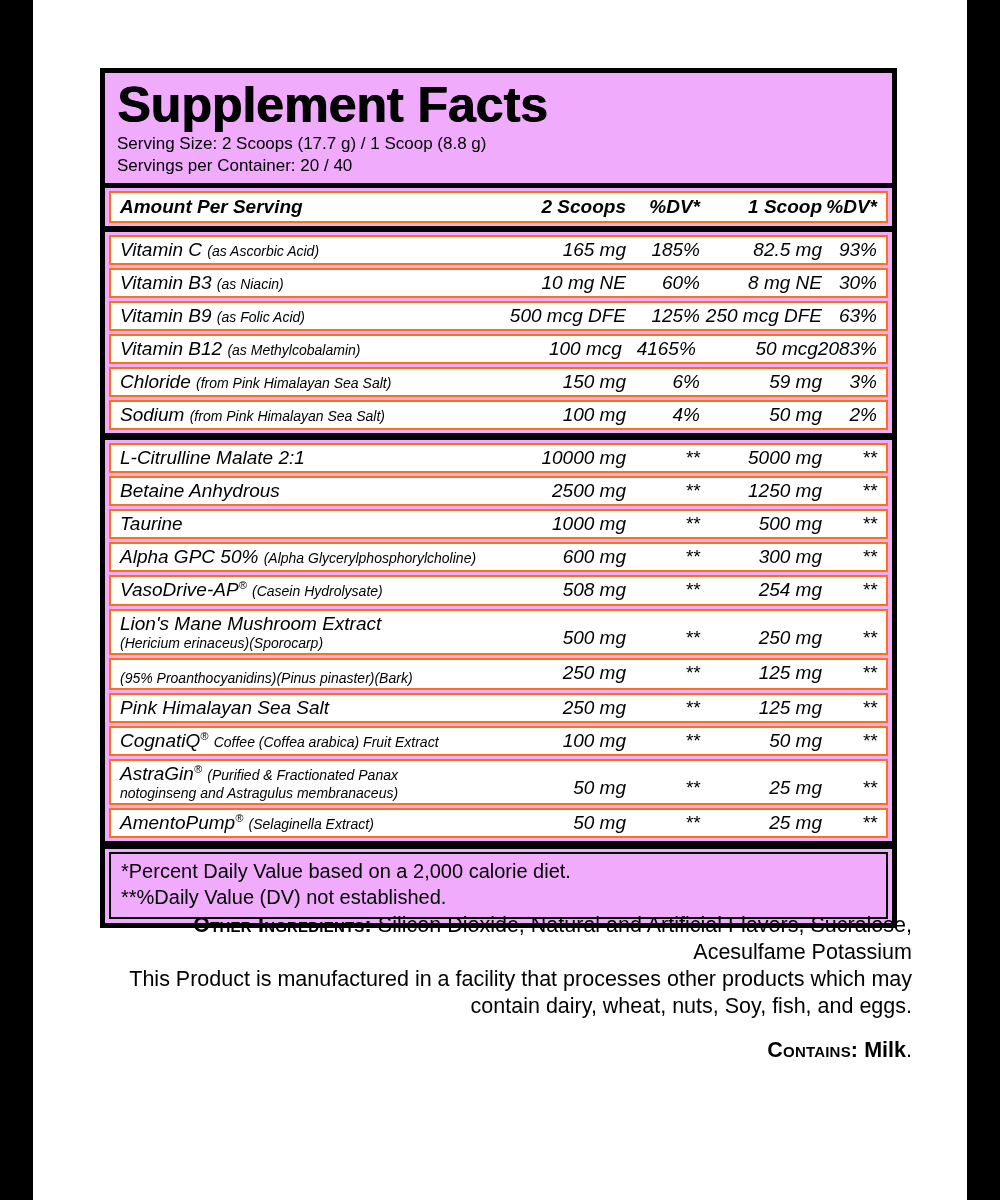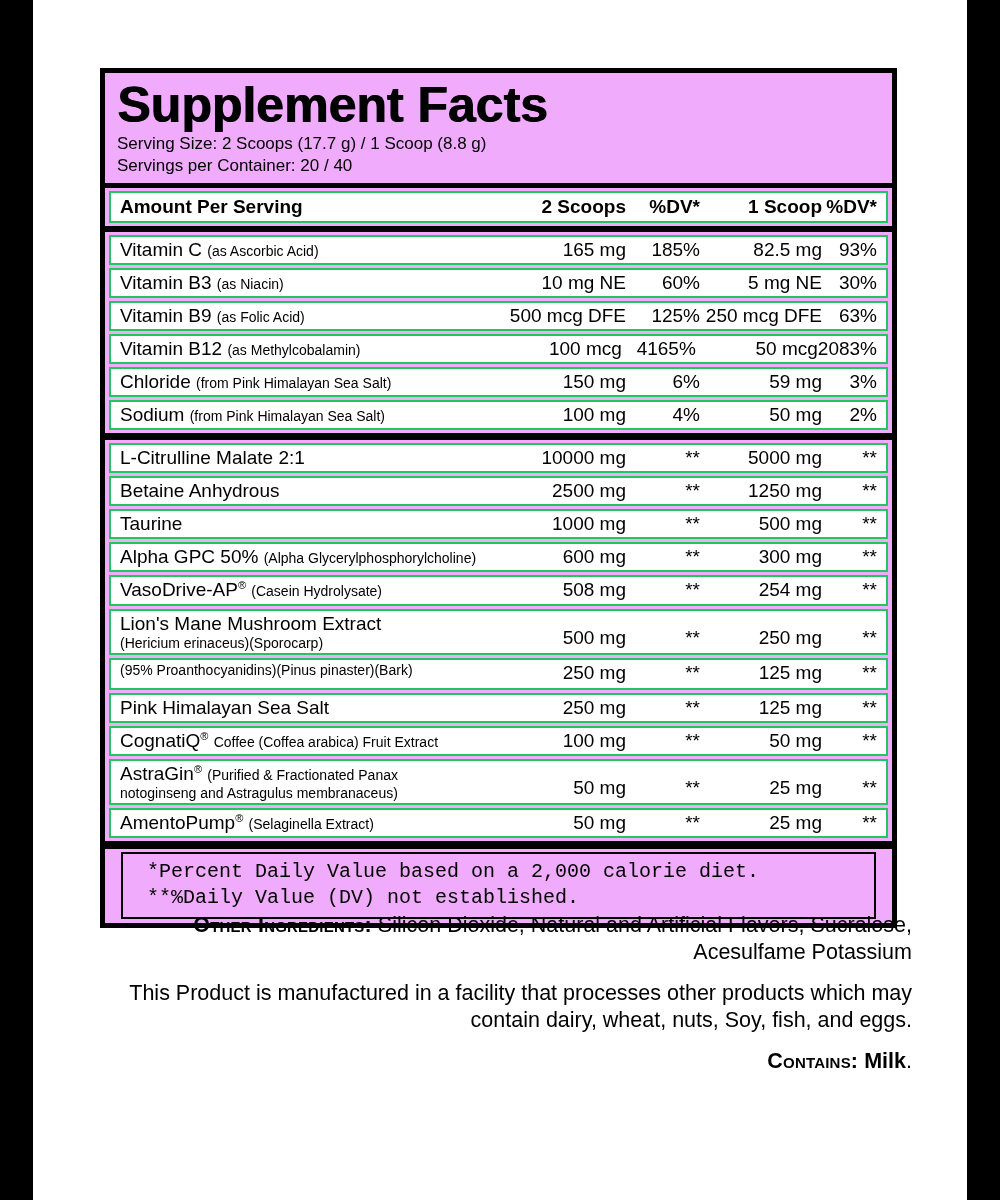--- a/index.html
+++ b/index.html
@@ -25,48 +25,49 @@
     white-space: nowrap;
   }
   .serving-line { font-size: 17px; line-height: 1.27; }
 
   .bar { height: 5px; background: #000; margin-bottom: 3px; }
   .bar.mid { height: 7px; margin-top: 1px; }
   .bar.below-header { height: 6px; }
   .bar.pre-foot { height: 8px; }
 
   .header-row, .row {
-    display: flex; align-items: flex-start;
-    border: 2px solid #22c55e; margin: 0 4px 3px;
+    display: flex; align-items: flex-end;
+    border: 2px solid #f97316; margin: 0 4px 3px;
     background: #fff;
+    font-style: italic;
   }
   .header-row { font-weight: bold; font-size: 19px; padding: 3px 0; }
   .row { font-size: 19px; line-height: 1.16; padding: 2px 0; }
 
   .cell.name { flex: 1 1 auto; min-width: 0; padding-left: 9px; }
   .cell.name .l1 { white-space: nowrap; }
   .c2 { flex: 0 0 150px; text-align: right; }
   .c3 { flex: 0 0 74px;  text-align: right; }
   .c4 { flex: 0 0 122px; text-align: right; }
   .c5 { flex: 0 0 64px;  text-align: right; padding-right: 9px; }
 
   .sub { font-size: 14px; }
   .row sup { font-size: 11px; line-height: 0; }
   .row.two .c2, .row.two .c3, .row.two .c4, .row.two .c5 {
     align-self: flex-end; padding-bottom: 2px;
   }
 
   .footnote-box {
-    border: 2px solid #000; margin: 0 16px;
-    padding: 5px 24px 7px; font-size: 20px; line-height: 1.27; font-family: Liberation Mono, monospace;
+    border: 2px solid #000; margin: 0 4px;
+    padding: 5px 10px 7px; font-size: 20px; line-height: 1.27;
   }
 
   .below-label { position: absolute; left: 100px; top: 912px; width: 812px; text-align: right; }
   .para { font-size: 21.5px; line-height: 1.26; }
-  .para + .para { margin-top: 14px; }
+  .para + .para { }
   .sc-bold { font-weight: bold; font-variant: small-caps; letter-spacing: 0.2px; }
   .contains-line { margin-top: 17px; }
   .contains-line b { font-weight: bold; }
 </style>
 </head>
 <body>
 
 <div class="side-strip left"></div>
 <div class="side-strip right"></div>
 
@@ -98,21 +99,21 @@
         <div class="cell c3">185%</div>
         <div class="cell c4">82.5 mg</div>
         <div class="cell c5">93%</div>
       </div>
       <div class="row">
         <div class="cell name">
           <div class="l1">Vitamin B3 <span class="sub">(as Niacin)</span></div>
         </div>
         <div class="cell c2">10 mg NE</div>
         <div class="cell c3">60%</div>
-        <div class="cell c4">5 mg NE</div>
+        <div class="cell c4">8 mg NE</div>
         <div class="cell c5">30%</div>
       </div>
       <div class="row">
         <div class="cell name">
           <div class="l1">Vitamin B9 <span class="sub">(as Folic Acid)</span></div>
         </div>
         <div class="cell c2">500 mcg DFE</div>
         <div class="cell c3">125%</div>
         <div class="cell c4">250 mcg DFE</div>
         <div class="cell c5">63%</div>

